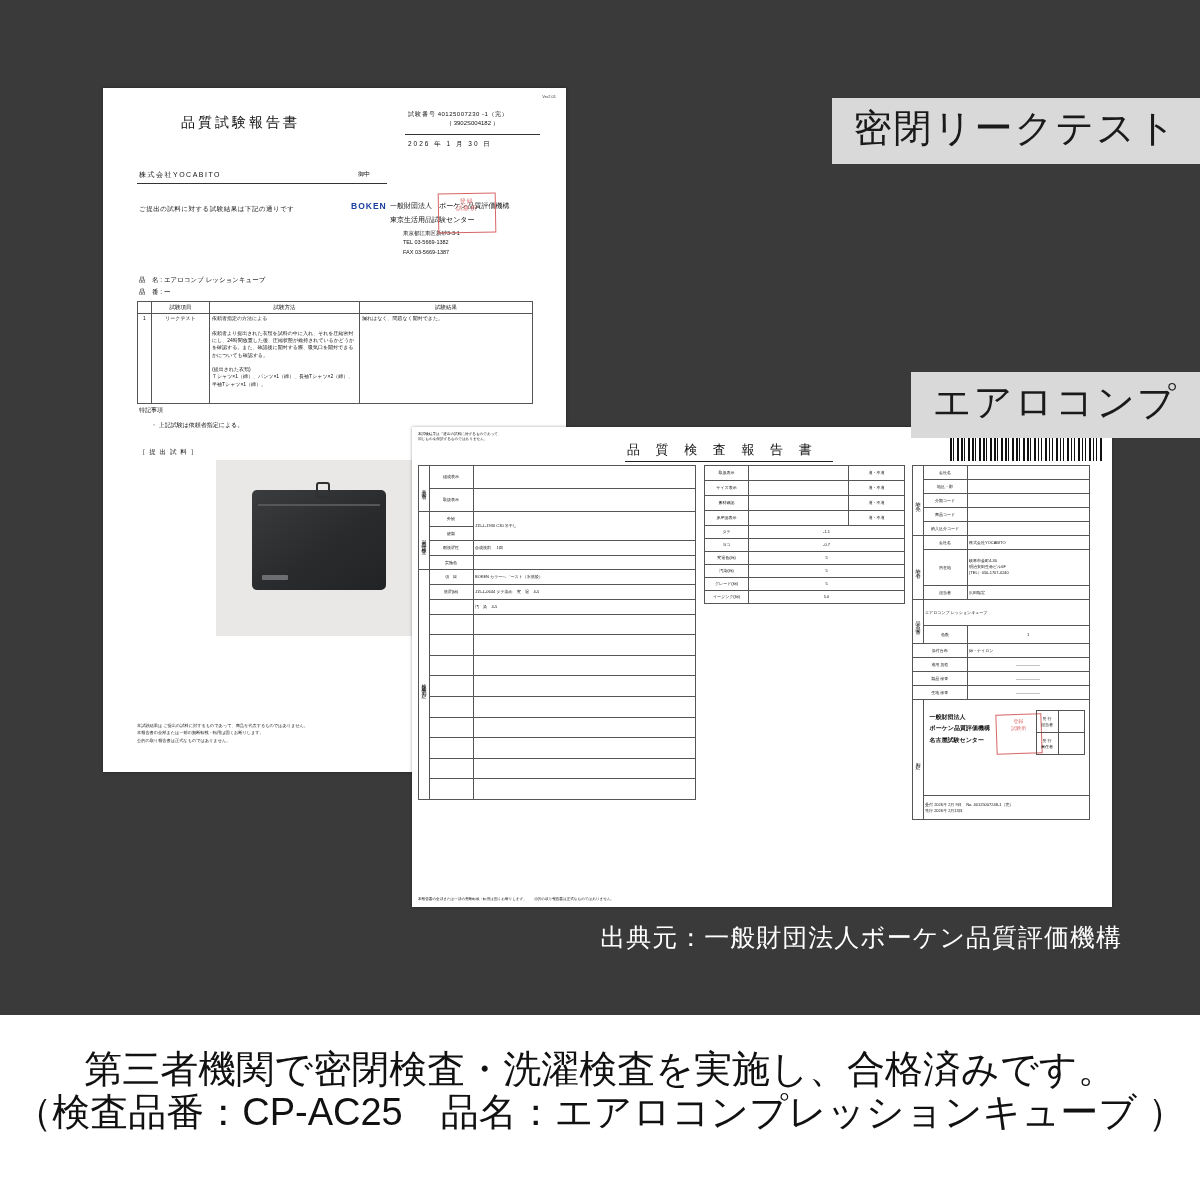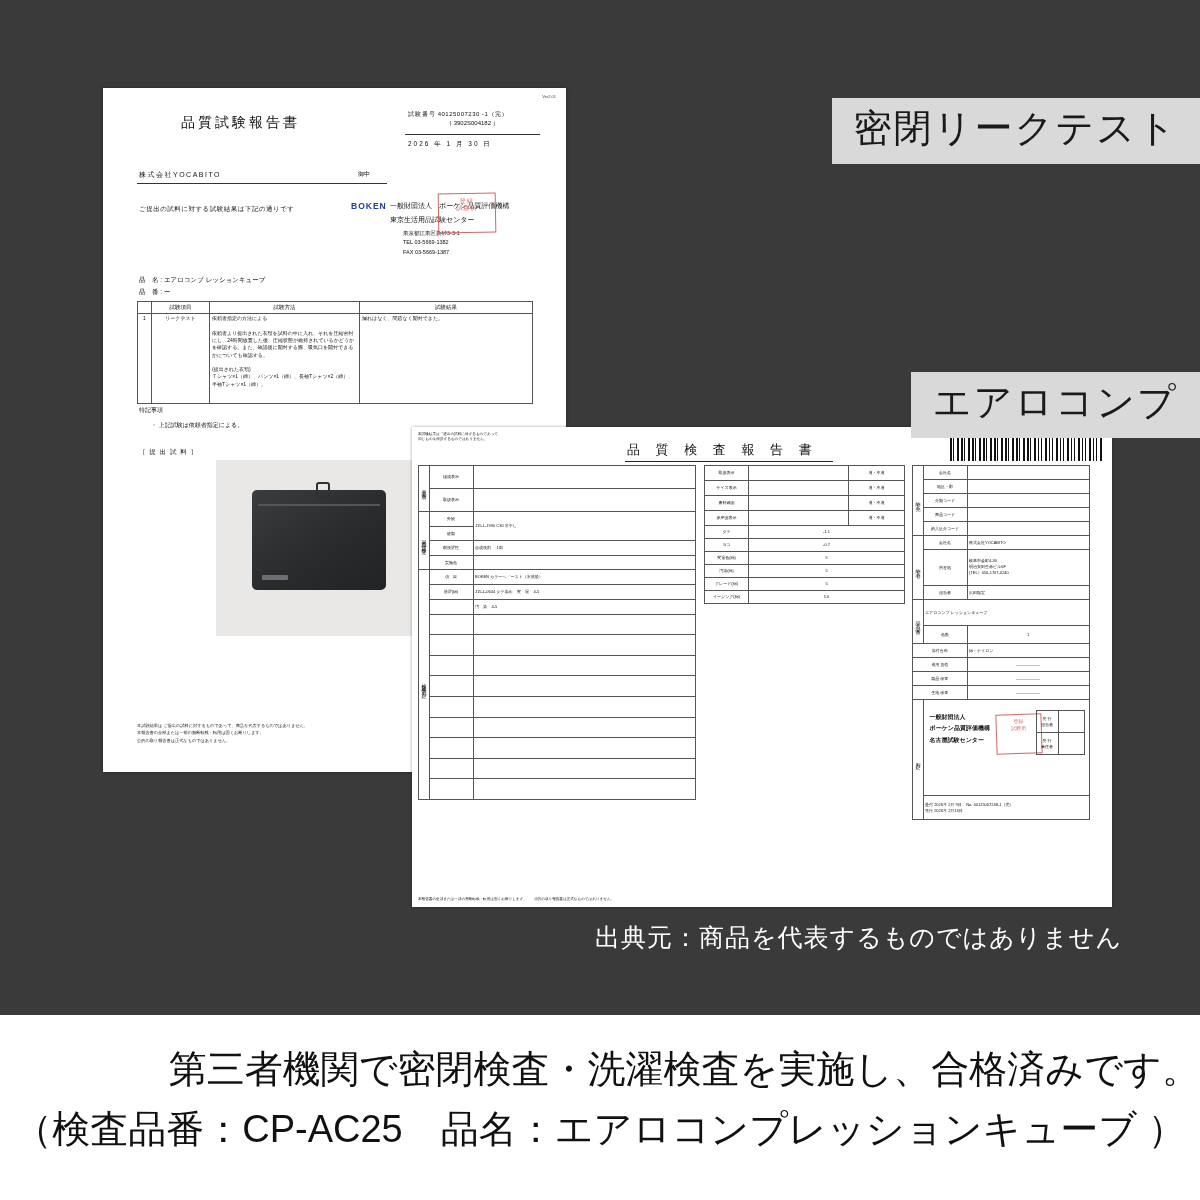--- a/index.html
+++ b/index.html
@@ -260,24 +260,24 @@
   
   .caption {
     position: absolute; left: 0; top: 1015px;
     width: 1200px; height: 185px;
     background: #ffffff;
     color: #111;
     text-align: center;
   }
   .caption .l1 {
     position: absolute; left: 0; top: 29px; width: 1200px;
-    font-size: 38px; letter-spacing: 0px; text-align: right;
+    font-size: 38px; letter-spacing: 0px;
   }
   .caption .l2 {
-    position: absolute; left: 0; top: 89px; width: 1200px;
+    position: absolute; left: 0; top: 72px; width: 1200px;
     font-size: 38px; letter-spacing: 0px;
   }
 </style>
 </head>
 <body>
 
 <div id="stage">
 
   <div class="hero"></div>
 
@@ -611,20 +611,20 @@
         </tr>
       </tbody>
         </table>
     </div>
 
     <div class="bottomnote">本報告書の全部または一部の無断転載・転用は固くお断りします。　　公的の取り報告書は正式なものではありません。</div>
   </div>
 
   <div class="tag tag-1">密閉リークテスト</div>
   <div class="tag tag-2">エアロコンプ</div>
-  <div class="source">出典元：商品を代表するものではありません</div>
+  <div class="source">出典元：一般財団法人ボーケン品質評価機構</div>
 
   <div class="caption">
     <div class="l1">第三者機関で密閉検査・洗濯検査を実施し、合格済みです。</div>
     <div class="l2">（検査品番：CP-AC25　品名：エアロコンプレッションキューブ ）</div>
   </div>
 
 </div>
 
 </body></html>

